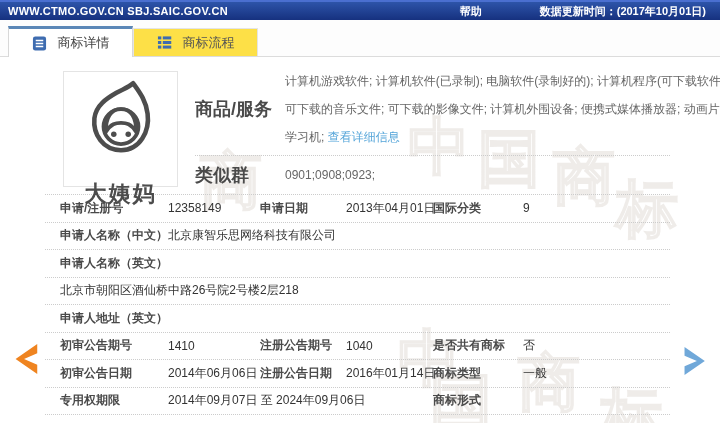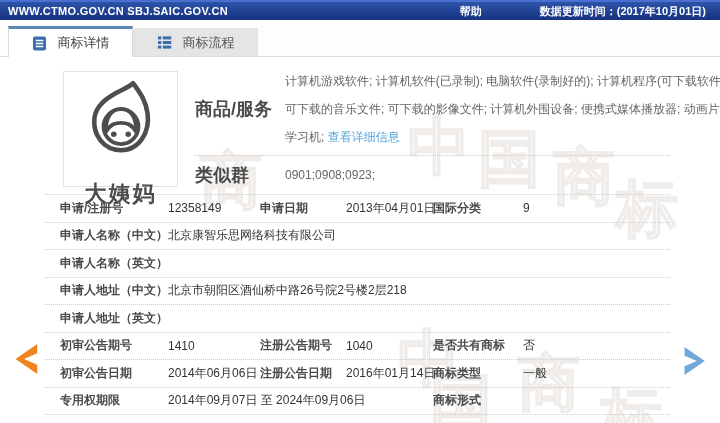--- a/index.html
+++ b/index.html
@@ -16,21 +16,21 @@
   .topbar .help { color:#fff; font-size:11px; font-weight:bold; cursor:pointer; }
   .topbar .update { color:#fff; font-size:11px; font-weight:bold;padding-left:32px; }
 
   
   .tabbar { height:37px; background:#fdfdfd; border-bottom:1px solid #dcdcdc;
     display:flex; align-items:flex-end; padding-left:8px; position:relative; z-index:3; }
   .tab { width:125px; display:flex; align-items:center; justify-content:center;
     gap:11px; font-size:13px; color:#555; cursor:pointer; }
   .tab.active { height:31px; background:#fff; border:1px solid #d8d8d8; border-bottom:none;
     border-top:3px solid #5b87b7; margin-bottom:-1px; color:#444; }
-  .tab.inactive { height:28px; background:#e5e5e5; border:1px solid #e4e4e4; border-bottom:none; }
+  .tab.inactive { height:28px; background:#fde047; border:1px solid #e4e4e4; border-bottom:none; }
   .tab .ticon { width:15px; height:15px; flex:0 0 auto; }
 
   
   .wm { position:absolute; font-size:62px; font-weight:bold; color:transparent;
     -webkit-text-stroke:1.5px rgba(198,185,176,0.28); z-index:1; pointer-events:none;
     line-height:1; }
 
   
   .content { position:relative; z-index:2; }
 
@@ -159,21 +159,20 @@
         <span class="lb w-l1">申请人名称（中文）</span>
         <span class="vl w-v1wide">北京康智乐思网络科技有限公司</span>
       </div>
 
       <div class="drow">
         <span class="lb w-l1">申请人名称（英文）</span>
         <span class="vl w-v1wide"></span>
       </div>
 
       <div class="drow">
-        <span class="lb w-l1">申请人地址（中文）</span>
         <span class="vl w-v1wide">北京市朝阳区酒仙桥中路26号院2号楼2层218</span>
       </div>
 
       <div class="drow">
         <span class="lb w-l1">申请人地址（英文）</span>
         <span class="vl w-v1wide"></span>
       </div>
 
       <div class="drow">
         <span class="lb w-l1">初审公告期号</span>

